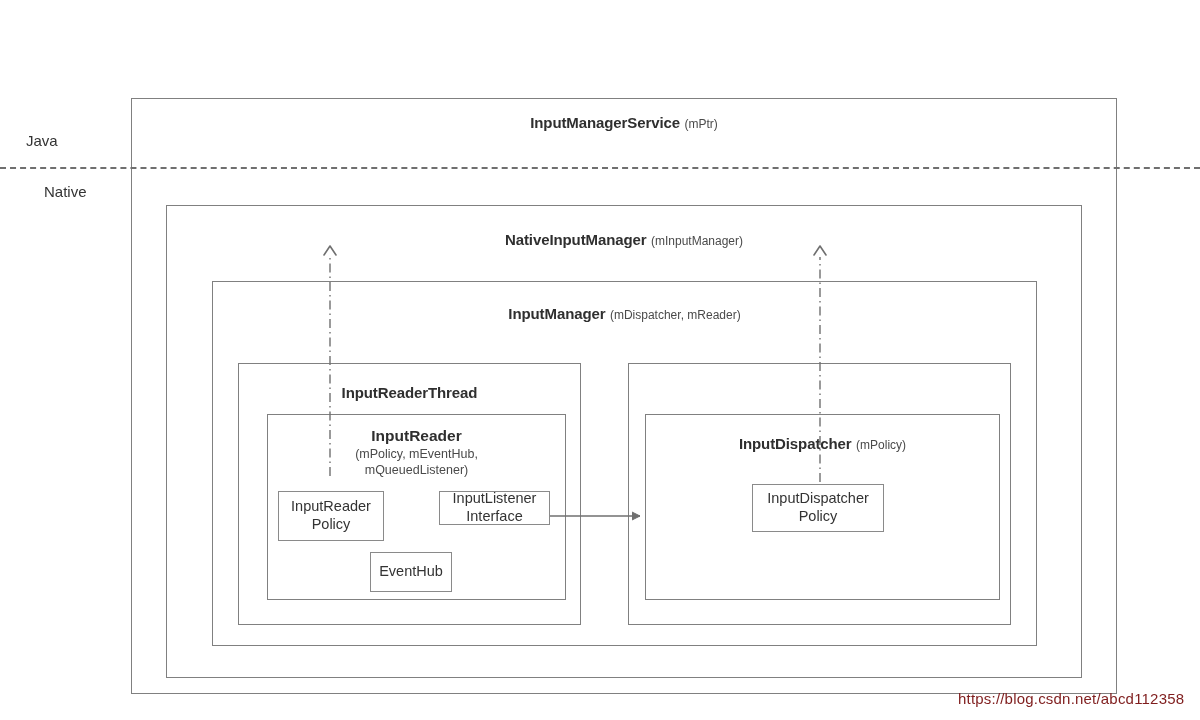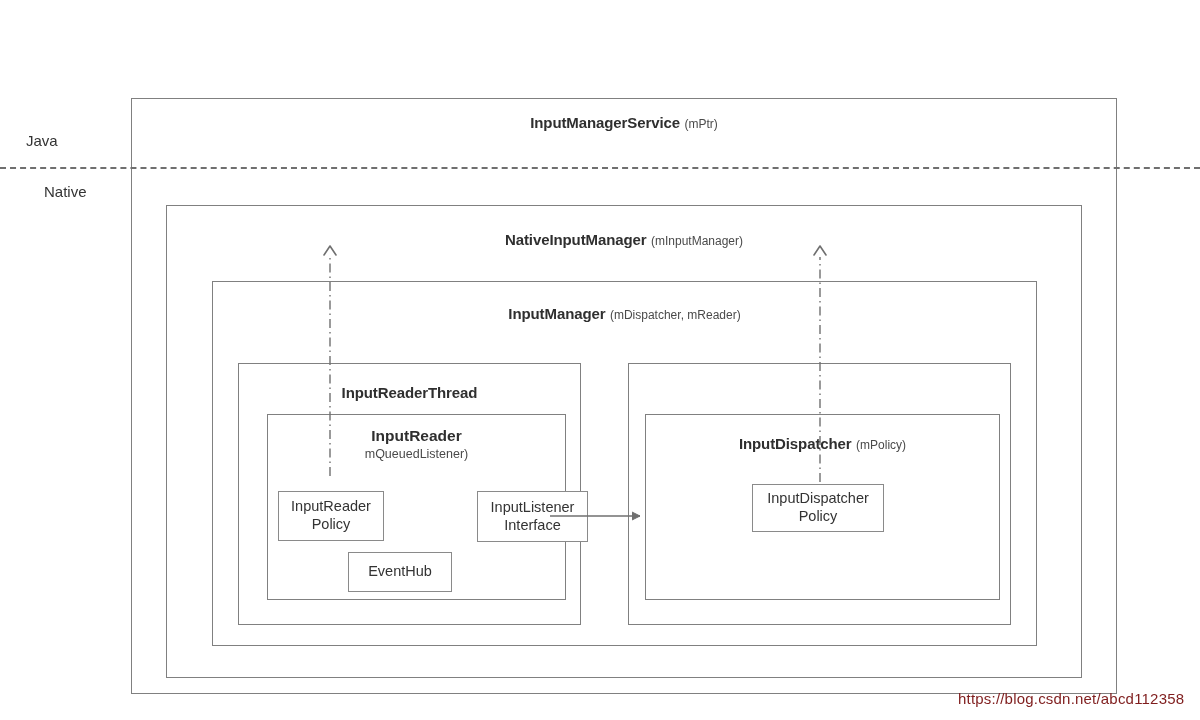--- a/index.html
+++ b/index.html
@@ -146,34 +146,35 @@
   <div class="box" style="left:238px; top:363px; width:343px; height:262px;"></div>
 
   <div class="title" style="top:383px; left:238px; width:343px;">
     <span class="name">InputReaderThread</span>
   </div>
 
   <div class="box" style="left:267px; top:414px; width:299px; height:186px;"></div>
 
   <div class="stack-title" style="top:426px; left:267px; width:299px;">
     <span class="l1">InputReader</span>
+    <span class="l2">(mPolicy,  mEventHub,</span>
     <span class="l3">mQueuedListener)</span>
   </div>
 
   <div class="leaf" style="left:278px; top:491px; width:106px; height:50px;">
     <span style="white-space:pre-line;">InputReader
 Policy</span>
   </div>
 
-  <div class="leaf" style="left:439px; top:491px; width:111px; height:51px;margin-left:38px;">
+  <div class="leaf" style="left:439px; top:491px; width:111px; height:34px;">
     <span style="white-space:pre-line;">InputListener
 Interface</span>
   </div>
 
-  <div class="leaf" style="left:348px; top:552px; width:104px; height:40px;text-align:right;">
+  <div class="leaf" style="left:370px; top:552px; width:82px; height:40px;text-align:right;">
     <span style="white-space:pre-line;">EventHub</span>
   </div>
 
   <div class="box" style="left:628px; top:363px; width:383px; height:262px;"></div>
 
 
   <div class="box" style="left:645px; top:414px; width:355px; height:186px;"></div>
 
   <div class="title" style="top:434px; left:645px; width:355px;">
     <span class="name">InputDispatcher</span>

